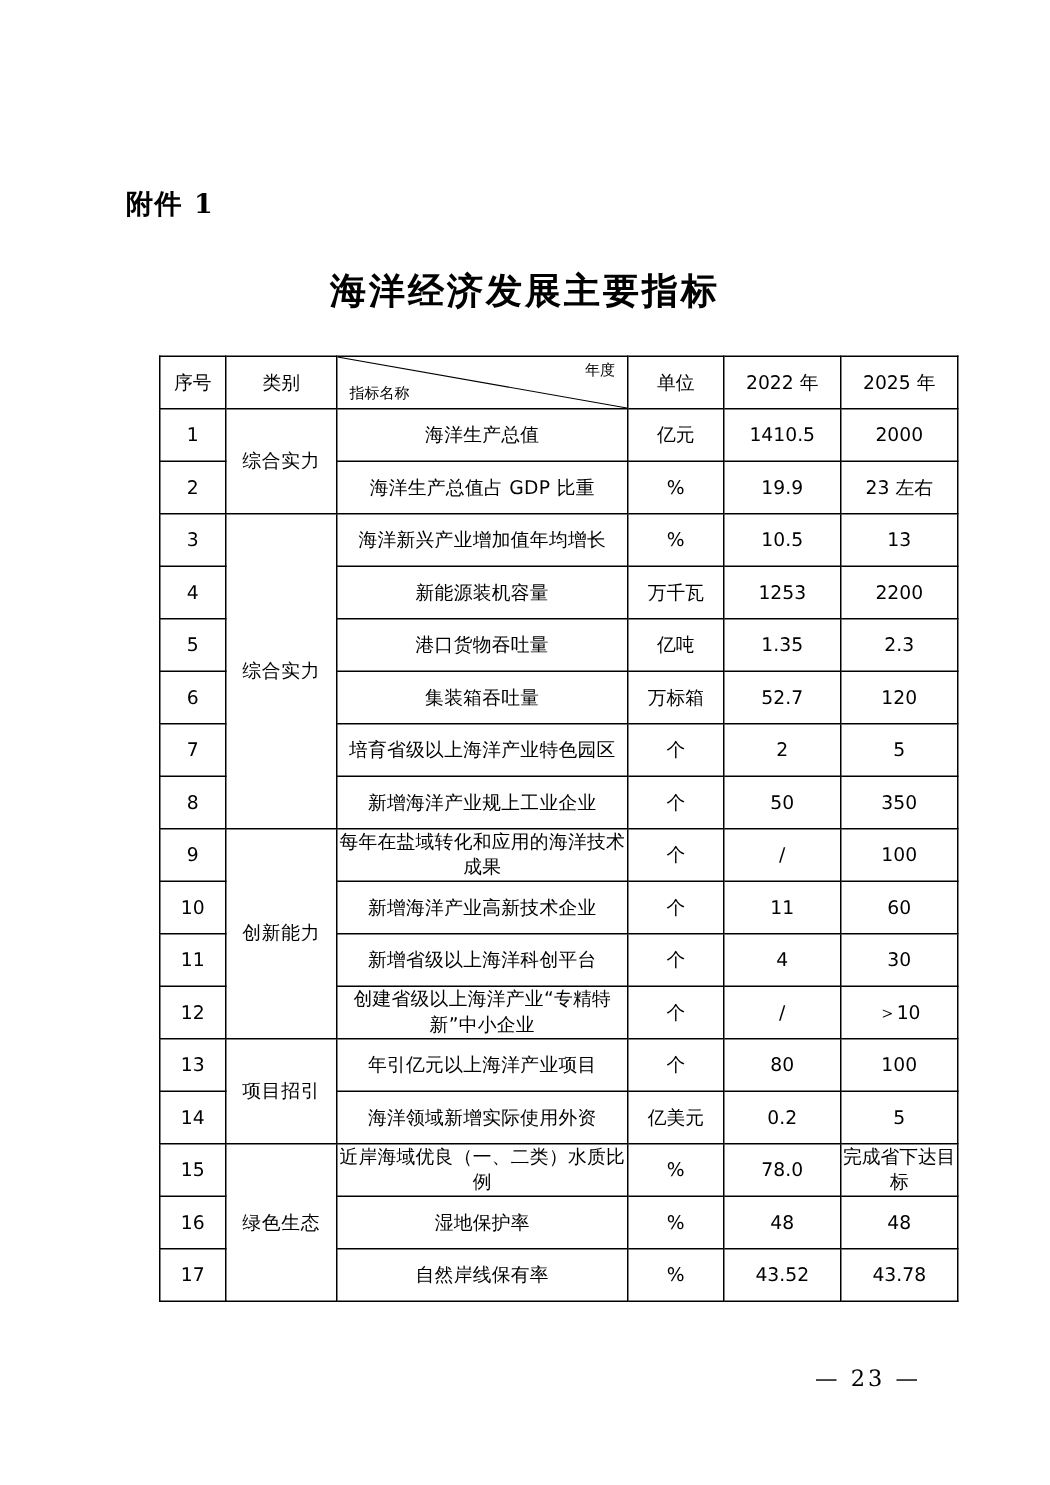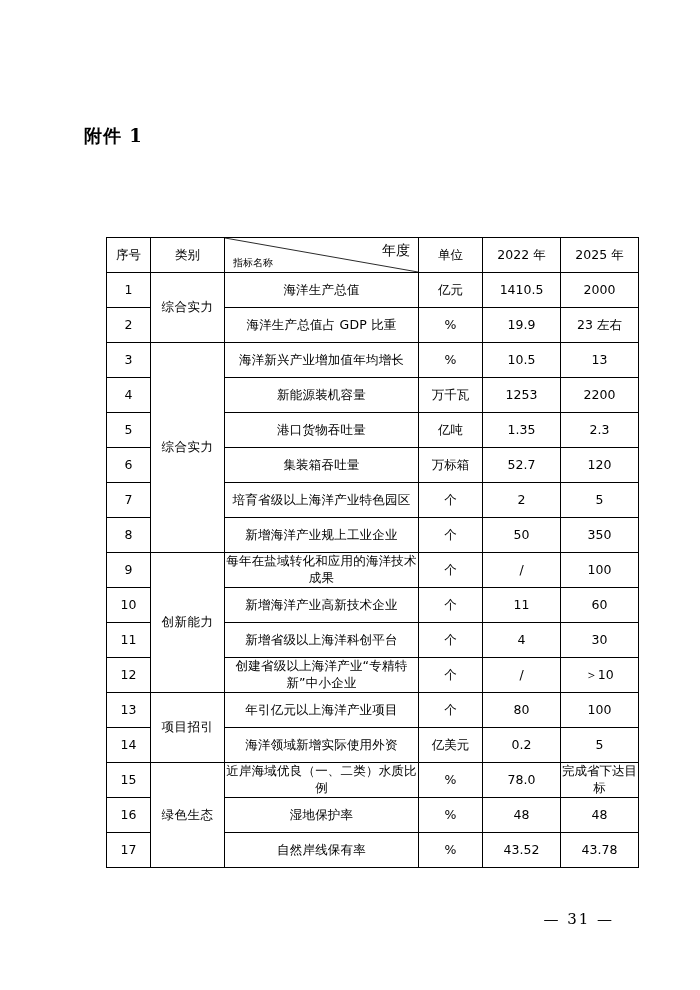--- a/index.html
+++ b/index.html
@@ -79,21 +79,21 @@
   }
   .hdr-diag .diag-line {
     position: absolute;
     left: 0; top: 0;
     width: 100%; height: 100%;
   }
   .hdr-diag .t-year {
     position: absolute;
     right: 8px;
     top: 3px;
-    font-size: 14px;
+    font-size: 10px;
   }
   .hdr-diag .t-name {
     position: absolute;
     left: 8px;
     bottom: 3px;
     font-size: 10px;
   }
   .cat-cell {
     font-size: 13px;
     letter-spacing: 0.5px;
@@ -114,20 +114,21 @@
     letter-spacing: 2px;
   }
 </style>
 </head>
 <body>
 
 <div class="page">
 
   <div class="attachment-label">附件 1</div>
 
+  <div class="doc-title">海洋经济发展主要指标</div>
 
   <table class="main">
     <colgroup>
       <col class="col-no">
         <col class="col-cat">
         <col class="col-name">
       <col class="col-unit">
         <col class="col-y1">
         <col class="col-y2">
     </colgroup>
@@ -268,15 +269,15 @@
         <tr>
           <td class="num-cell">17</td>
           <td class="name-cell">自然岸线保有率</td>
           <td class="">%</td>
           <td class="num-cell">43.52</td>
           <td class="num-cell">43.78</td>
         </tr>
       </tbody>
   </table>
 
-  <div class="page-number">— 31 —</div>
+  <div class="page-number">— 23 —</div>
 
 </div>
 
 </body></html>

